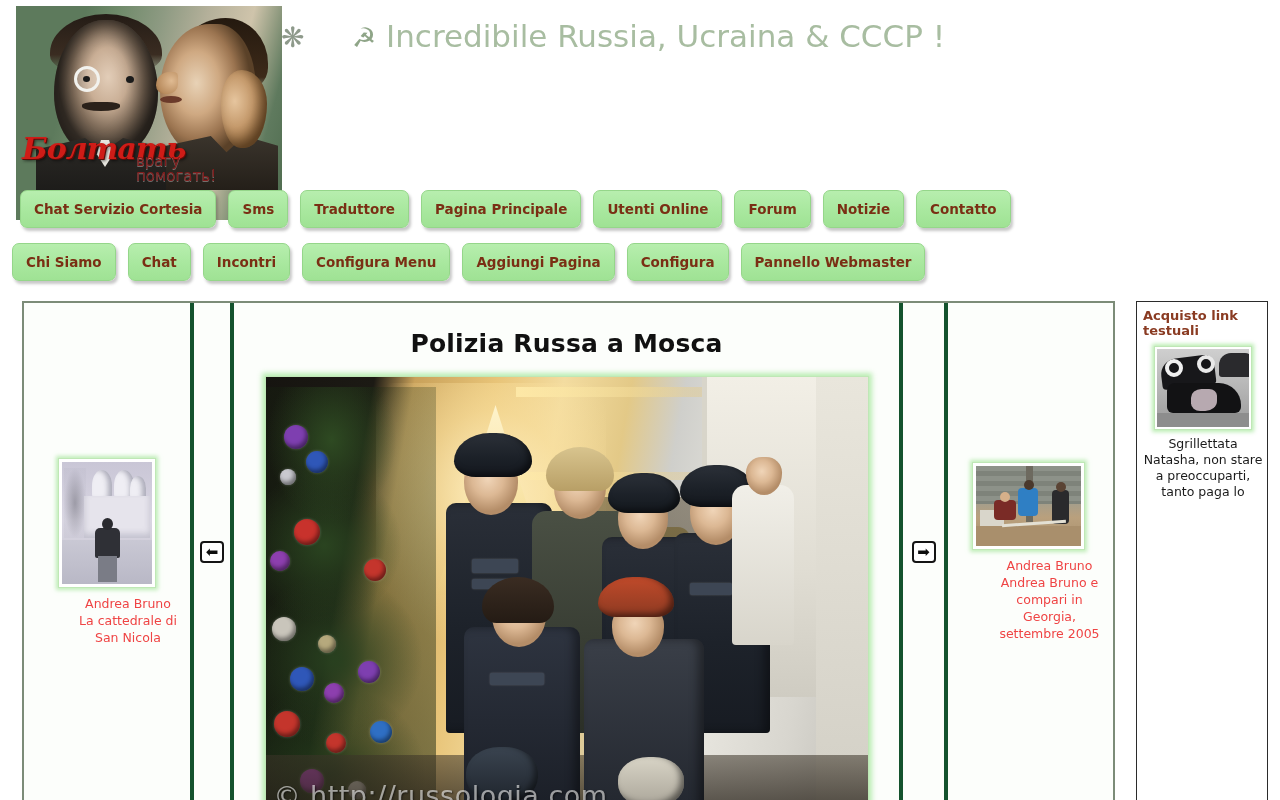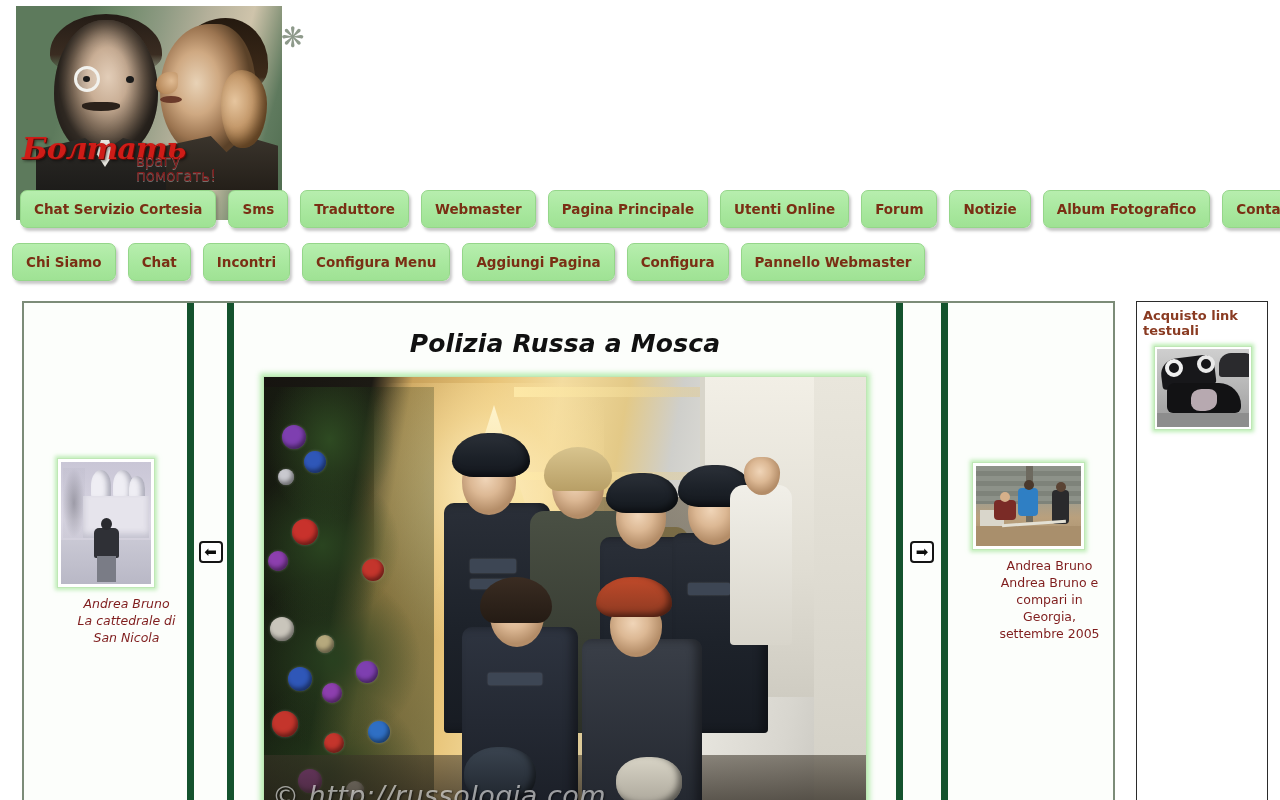--- a/index.html
+++ b/index.html
@@ -155,21 +155,21 @@
   #content-table {
     position:absolute; left:22px; top:0;
     width:1093px; height:500px;
     border-top:2px solid #7c8c78;
     border-left:2px solid #7c8c78;
     border-right:2px solid #7c8c78;
     background:#fcfefb;
     display:flex;
   }
   .col { position:relative; height:100%; }
-  .col-sep { border-right:7px solid #14532d;font-style:italic; }
+  .col-sep { border-right:4px solid #14532d; }
 
   #col-left-thumb { width:170px; }
   #col-left-arrow { width:40px; }
   #col-center { width:669px; }
   #col-right-arrow { width:45px; }
   #col-right-thumb { width:161px; }
 
   .thumb-cell {
     position:absolute; left:0; right:0;
     top:50%; transform:translateY(-50%);
@@ -179,21 +179,21 @@
     display:inline-block;
     padding:3px;
     background:#ffffff;
     border:1px solid #bfe7b6;
     box-shadow:0 0 4px 2px rgba(170,232,160,.75);
   }
   .thumb-cap {
     margin-top:7px;
     font-family:"DejaVu Sans", sans-serif;
     font-size:12.5px; line-height:17px;
-    color:#7f1d1d;
+    color:#ef4444;
     margin-left:42px;
   }
 
   
   .ph-cathedral {
     width:90px; height:122px; position:relative; overflow:hidden;
     background: linear-gradient(180deg,#c9c6d6 0%, #d9d6e2 48%, #c4c2cf 100%);
   }
   .ph-cathedral .dome {
     position:absolute; top:8px; width:20px;height:30px;
@@ -431,33 +431,35 @@
     <div class="poster-hand"></div>
     <div class="poster-redtext">Болтать</div>
     <div class="poster-blacktext">
       <span>врагу</span><br>
       <span>помогать!</span>
     </div>
   </div>
 
   <div id="header-gear">❋</div>
 
+  <div id="header-title">
+    <span class="sym">☭</span>
+    <span>Incredibile Russia, Ucraina &amp; CCCP !</span>
+  </div>
 </div>
 
 <div id="nav">
   <div class="navrow row1">
     <div class="navbtn">Chat Servizio Cortesia</div>
     <div class="navbtn">Sms</div>
     <div class="navbtn">Traduttore</div>
-    <div class="navbtn">Webmaster</div>
     <div class="navbtn">Pagina Principale</div>
     <div class="navbtn">Utenti Online</div>
     <div class="navbtn">Forum</div>
     <div class="navbtn">Notizie</div>
-    <div class="navbtn">Album Fotografico</div>
     <div class="navbtn">Contatto</div>
   </div>
   <div class="navrow row2">
     <div class="navbtn">Chi Siamo</div>
     <div class="navbtn">Chat</div>
     <div class="navbtn">Incontri</div>
     <div class="navbtn">Configura Menu</div>
     <div class="navbtn">Aggiungi Pagina</div>
     <div class="navbtn">Configura</div>
     <div class="navbtn">Pannello Webmaster</div>
@@ -630,15 +632,16 @@
         <div class="ph-crash">
           <div class="carC"></div>
           <div class="carA"></div>
           <div class="wheel1"></div>
           <div class="wheel2"></div>
           <div class="carB"></div>
           <div class="debris"></div>
           <div class="road"></div>
         </div>
       </div>
+      <div class="ad-cap">Sgrillettata Natasha, non stare a preoccuparti, tanto paga lo</div>
     </div>
   </div>
 </div>
 
 </body></html>

